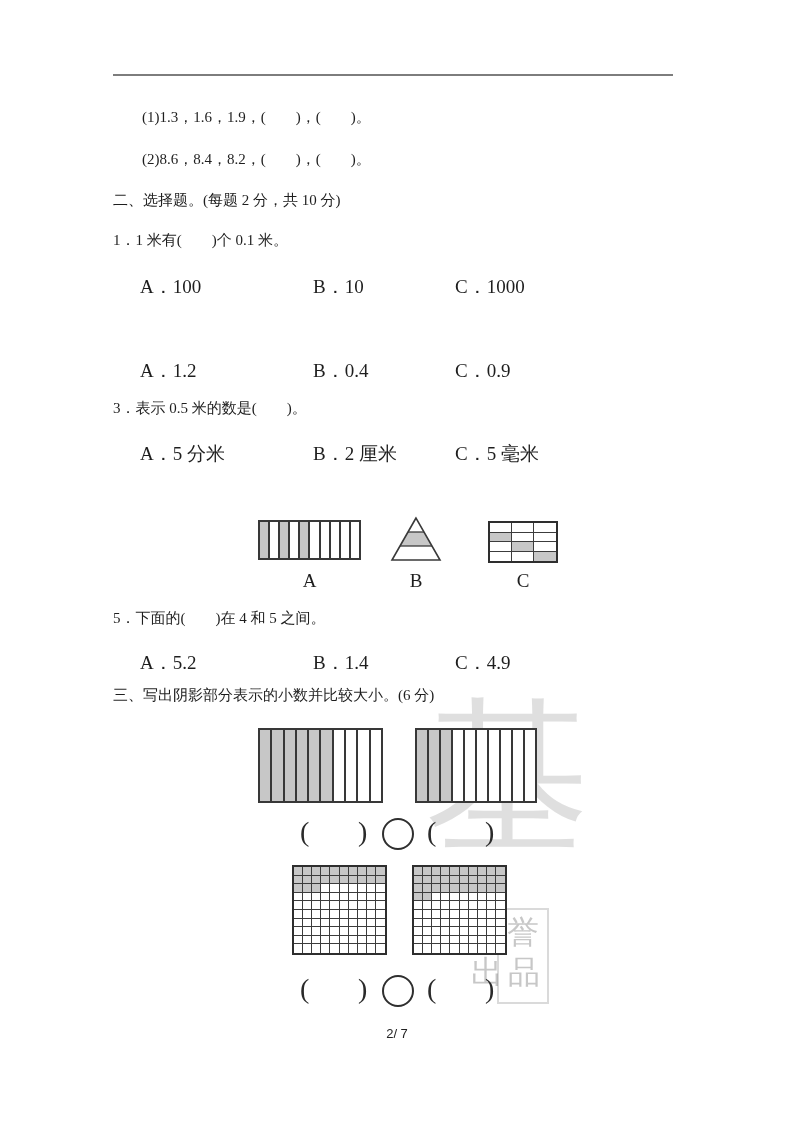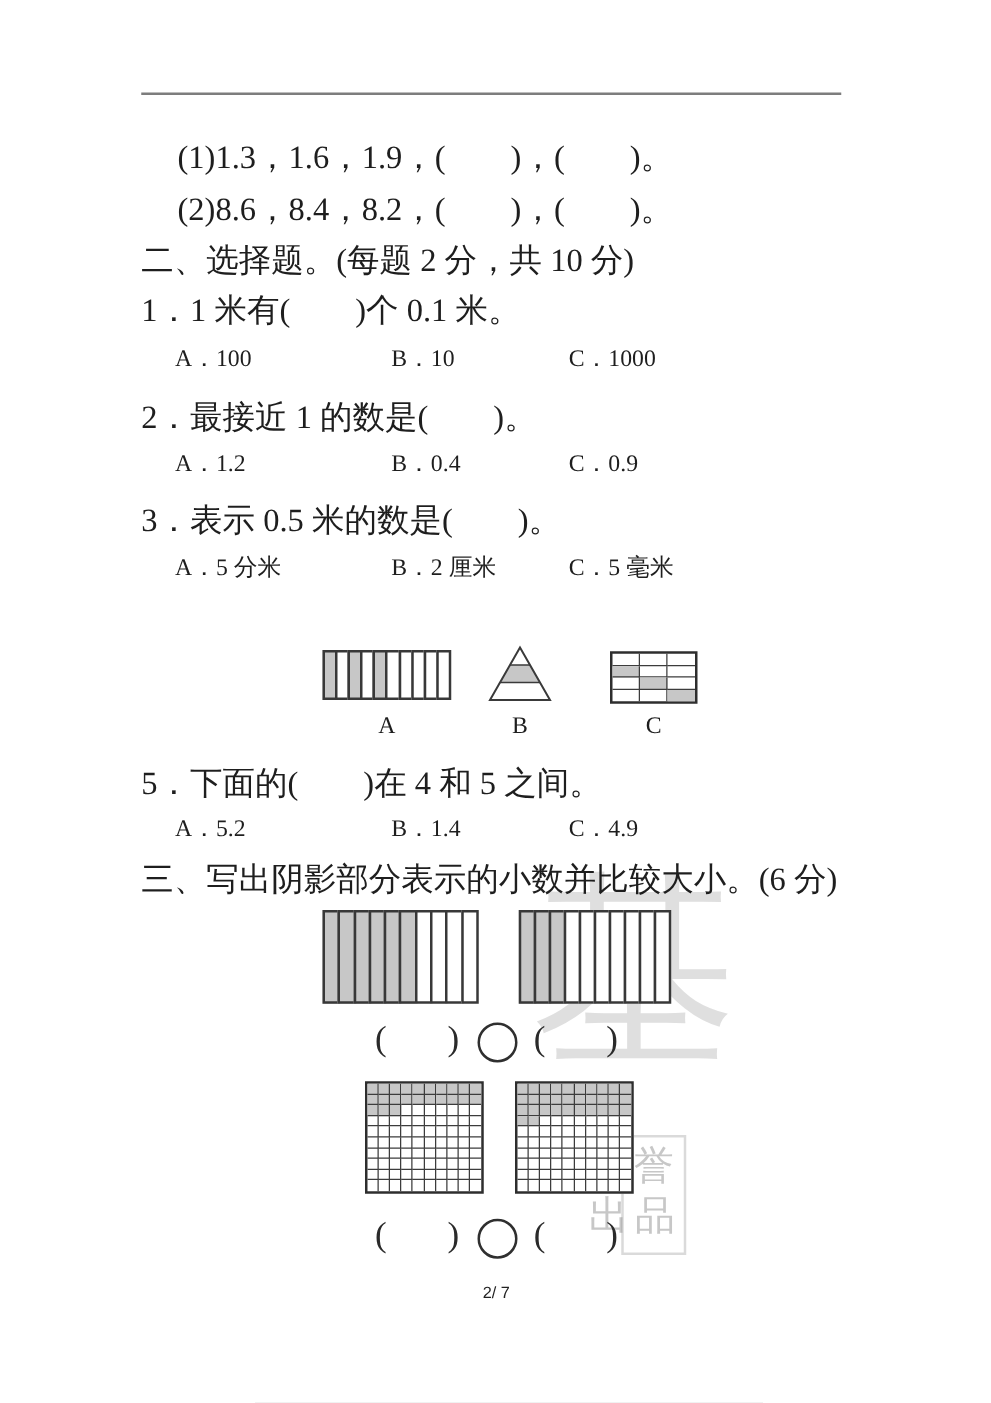--- a/index.html
+++ b/index.html
@@ -3,21 +3,21 @@
 <meta charset="utf-8">
 <style>
   * { box-sizing: border-box; margin: 0; padding: 0; }
   html, body { background: #e8e8e8; }
   .page {
     position: relative; width: 793px; height: 1122px; margin: 0 auto;
     background: #ffffff; overflow: hidden;
     font-family: "Liberation Serif", "DejaVu Serif", serif;
     color: #1e1e1e;
   }
-  .line { position: absolute; font-size: 26px; white-space: nowrap; z-index: 2; }
+  .line { position: absolute; font-size: 15px; white-space: nowrap; z-index: 2; }
   .opt  { position: absolute; font-size: 19px; white-space: nowrap; z-index: 2; }
   .header-rule { position: absolute; left: 113px; top: 74px; width: 560px; height: 2px; background: #7d7d7d; z-index: 2; }
 
   
   .fig { position: absolute; z-index: 2; }
   .strips { display: flex; }
   .strips > div { flex: 1; border: 2px solid #383838; background: #fff; }
   .strips > div + div { margin-left: -2px; }
   .strips > div.shaded { background: #c7c7c7; }
   .gridfig { display: grid; border: 2px solid #2e2e2e; background: #fff; }
@@ -59,21 +59,20 @@
   <div class="line" style="left:142px;top:108px;">(1)1.3，1.6，1.9，(　　)，(　　)。</div>
   <div class="line" style="left:142px;top:150px;">(2)8.6，8.4，8.2，(　　)，(　　)。</div>
 
   <div class="line" style="left:113px;top:191px;">二、选择题。(每题 2 分，共 10 分)</div>
 
   <div class="line" style="left:113px;top:231px;">1．1 米有(　　)个 0.1 米。</div>
   <span class="opt" style="left:140px;top:274px;">A．100</span>
   <span class="opt" style="left:313px;top:274px;">B．10</span>
   <span class="opt" style="left:455px;top:274px;">C．1000</span>
 
-  <div class="line" style="left:113px;top:316px;">2．最接近 1 的数是(　　)。</div>
   <span class="opt" style="left:140px;top:358px;">A．1.2</span>
   <span class="opt" style="left:313px;top:358px;">B．0.4</span>
   <span class="opt" style="left:455px;top:358px;">C．0.9</span>
 
   <div class="line" style="left:113px;top:399px;">3．表示 0.5 米的数是(　　)。</div>
   <span class="opt" style="left:140px;top:441px;">A．5 分米</span>
   <span class="opt" style="left:313px;top:441px;">B．2 厘米</span>
   <span class="opt" style="left:455px;top:441px;">C．5 毫米</span>
 
 

